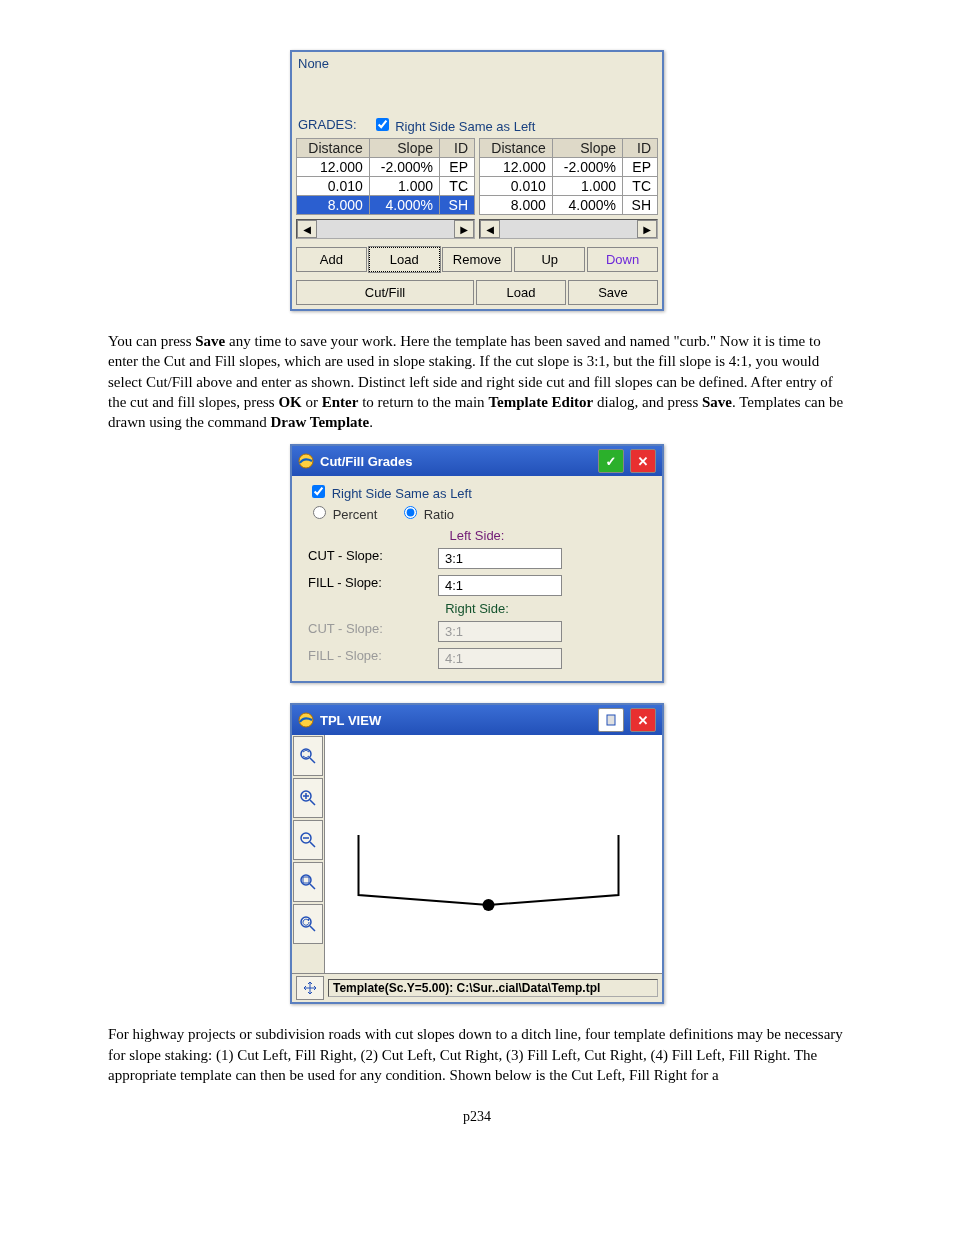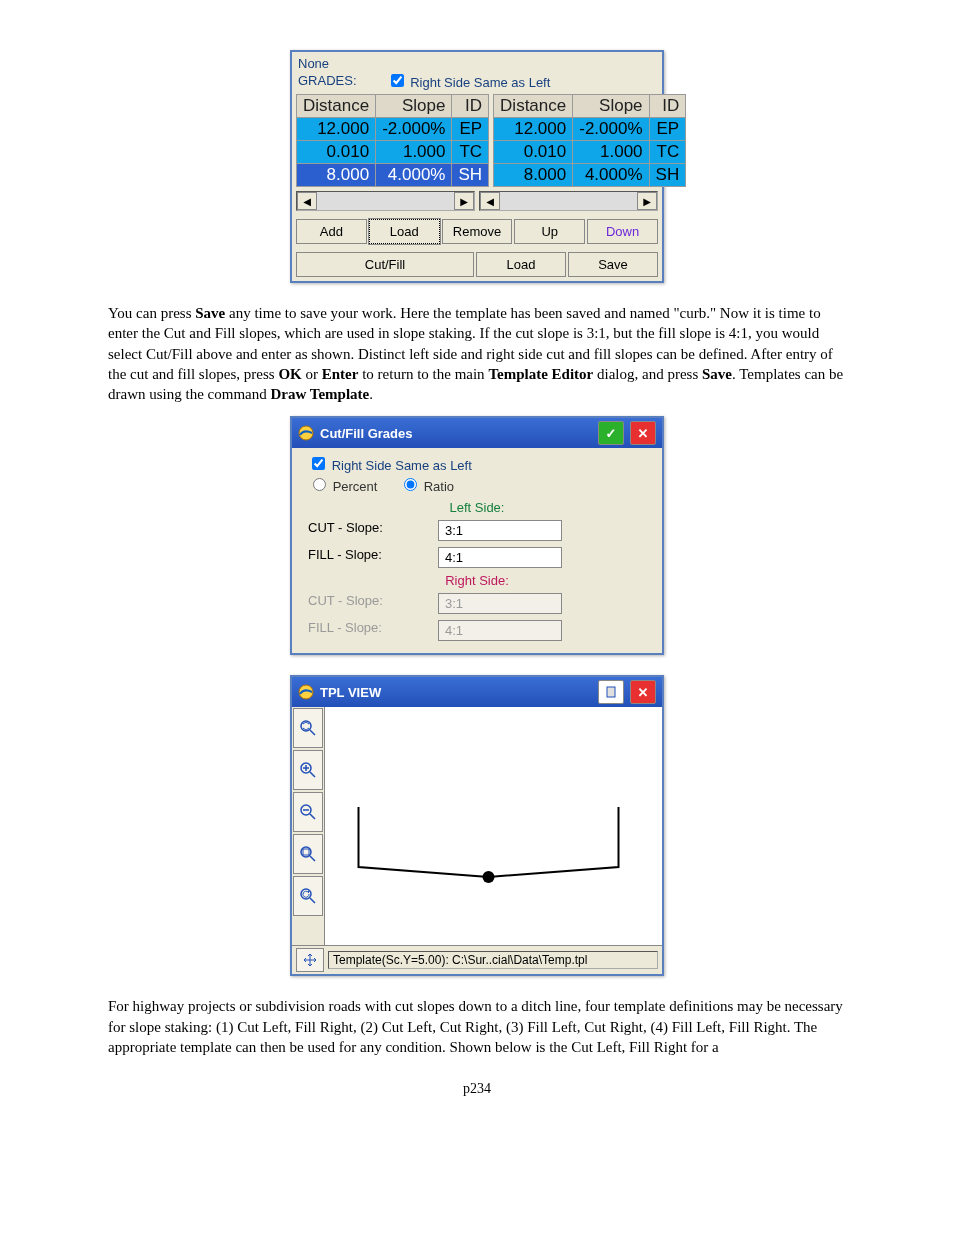--- a/index.html
+++ b/index.html
@@ -43,22 +43,22 @@
   .btn-red    { background: #e83030; color: #fff; }
 
   .panel { padding: 4px 6px; color: #184080; }
   .section-headers { display: flex; }
   .section-headers > div:first-child { flex: 1; }
   .section-headers > div:last-child  { flex: 1; }
 
   table.listing {
     border-collapse: collapse;
     width: 100%;
-    font-size: 17px;
-    background: #0ea5e9;
+    font-size: 14px;
+    background: #ffffff;
   }
   table.listing th, table.listing td {
     border: 1px solid #9a9a9a;
     padding: 1px 6px;
     text-align: right;
     color: #000;
   }
   table.listing th { background: #ded9c8; font-weight: normal; color: #222; }
   .two-lists { display: flex; gap: 4px; padding: 0 4px; }
   .two-lists > div { flex: 1; }
@@ -89,61 +89,61 @@
 
   
   .form-row { display: flex; padding: 3px 16px; gap: 10px; }
   .form-row label { flex: 0 0 120px; }
   .form-row input[type=text] {
     width: 110px; border: 1px solid #888; background: #fff;
     font-family: Tahoma, Arial, sans-serif; font-size: 13px; padding: 2px 6px;
   }
   .form-row.dis label { color: #9a9a9a; }
   .form-row.dis input[type=text] { color: #9a9a9a; background: #f2f0e8; }
-  .subhead { text-align: center; padding: 2px 0; color: #15803d; }
-  .subhead.dis { color: #be185d; }
+  .subhead { text-align: center; padding: 2px 0; color: #701a75; }
+  .subhead.dis { color: #14532d; }
   .chk-row { padding: 6px 16px 2px 16px; color: #184080; }
   .radio-row { padding: 0 24px 4px 16px; color: #333; }
 
   
   .view-body { display: flex; background: #fff; }
   .tool-col {
     width: 32px; background: #ece9d8;
     border-right: 1px solid #888;
     display: flex; flex-direction: column;
   }
   .tool {
     height: 38px; border: 1px solid #888; margin: 1px;
     display: flex; align-items: center; justify-content: center;
     background: #f5f3ea; font-size: 16px; color: #2250b8;
   }
   .canvas { flex: 1; position: relative; height: 238px; }
   .statusbar {
     border-top: 1px solid #888; background: #ece9d8;
     font-size: 12px; padding: 2px 4px;
-    display: flex; gap: 4px; align-items: center;
+    display: flex; gap: 4px; align-items: center; font-weight: bold;
   }
   .status-icon {
     width: 26px; height: 22px; border: 1px solid #888;
     display: inline-flex; align-items: center; justify-content: center;
     background: #f5f3ea; color: #2250b8;
   }
 
   p.body { margin: 12px 8px; line-height: 1.35; }
   .page-num { text-align: center; margin-top: 24px; font-size: 14px; }
   strong { font-weight: bold; }
 </style>
 </head>
 <body>
 
 <div class="dialog" style="width:370px">
 
   <div class="panel">
     <div>None</div>
-    <div style="display:flex; align-items:center; gap:30px;">
+    <div style="display:flex; align-items:center; gap:15px;margin-top:44px;">
       <span>GRADES:</span>
       <label>
         <input type="checkbox" checked="" style="">
         <span>Right Side Same as Left</span>
       </label>
     </div>
   </div>
 
   <div class="two-lists">
     <div>

